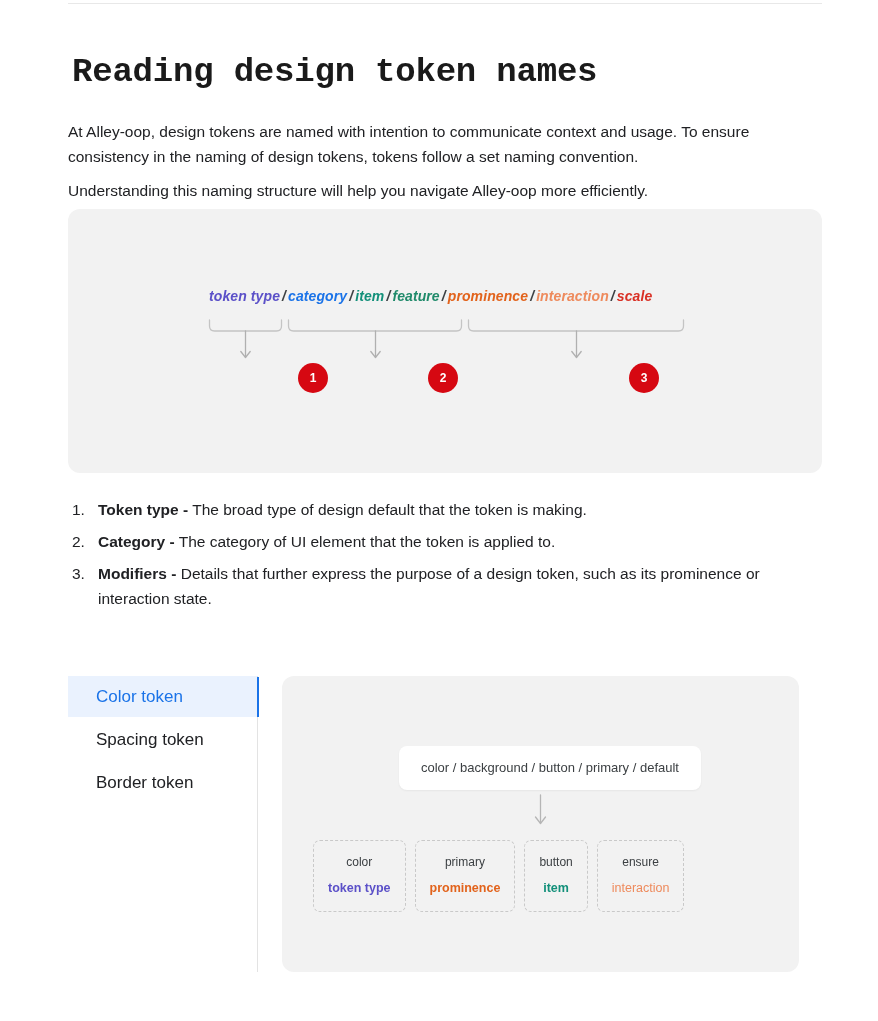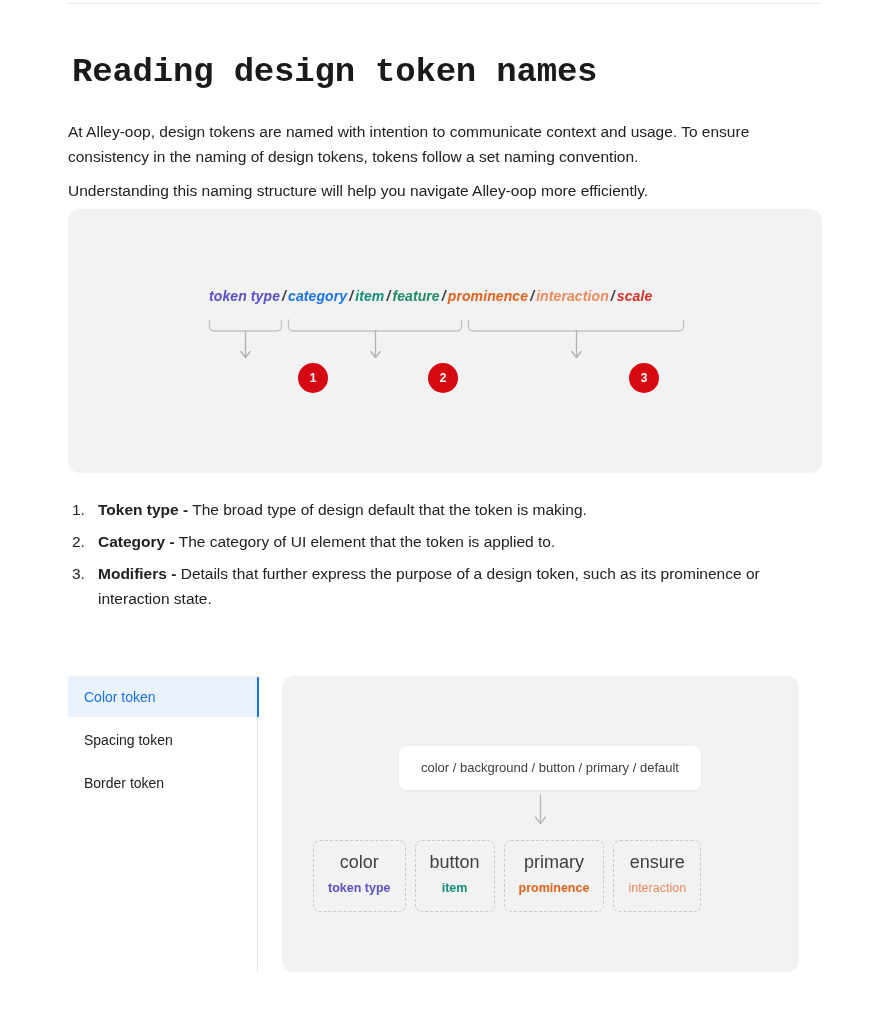--- a/index.html
+++ b/index.html
@@ -157,22 +157,22 @@
     position: absolute;
     left: 0;
     top: 676px;
     width: 190px;
   }
   .tab-item {
     position: relative;
     height: 41px;
     display: flex;
     align-items: center;
-    padding-left: 16px;
-    font-size: 14px;
+    padding-left: 28px;
+    font-size: 17px;
     color: #202124;
     cursor: pointer;
   }
   .tab-item.active {
     background: #eaf2fe;
     color: #1a73e8;
   }
   .tab-spacer { height: 1px; }
   .sidebar-rail {
     position: absolute;
@@ -231,21 +231,21 @@
   }
   .chip {
     border: 1px dashed #c9c9c9;
     border-radius: 7px;
     padding: 13px 14px 14px 14px;
     text-align: center;
     background: transparent;
     min-width: 56px;
   }
   .chip-value {
-    font-size: 18px;
+    font-size: 12px;
     line-height: 17px;
     color: #3c4043;
     white-space: nowrap;
   }
   .chip-label {
     font-size: 12.5px;
     line-height: 17px;
     font-weight: 700;
     margin-top: 9px;
     white-space: nowrap;
@@ -329,26 +329,26 @@
         <path d="M253.5 141 L258.5 147.5 L263.5 141"></path>
       </g>
     </svg>
 
     <div class="chip-row" id="chip-row">
         <div class="chip">
           <div class="chip-value">color</div>
           <div class="chip-label" style="color: rgb(91, 80, 200);">token type</div>
         </div>
         <div class="chip">
+          <div class="chip-value">primary</div>
+          <div class="chip-label" style="color: rgb(226, 99, 28);">prominence</div>
+        </div>
+        <div class="chip">
           <div class="chip-value">button</div>
           <div class="chip-label" style="color: rgb(19, 144, 122);">item</div>
-        </div>
-        <div class="chip">
-          <div class="chip-value">primary</div>
-          <div class="chip-label" style="color: rgb(226, 99, 28);">prominence</div>
         </div>
         <div class="chip">
           <div class="chip-value">ensure</div>
           <div class="chip-label" style="color: rgb(238, 138, 92); font-weight: 400;">interaction</div>
         </div>
       </div>
   </div>
 
 </div>
 

